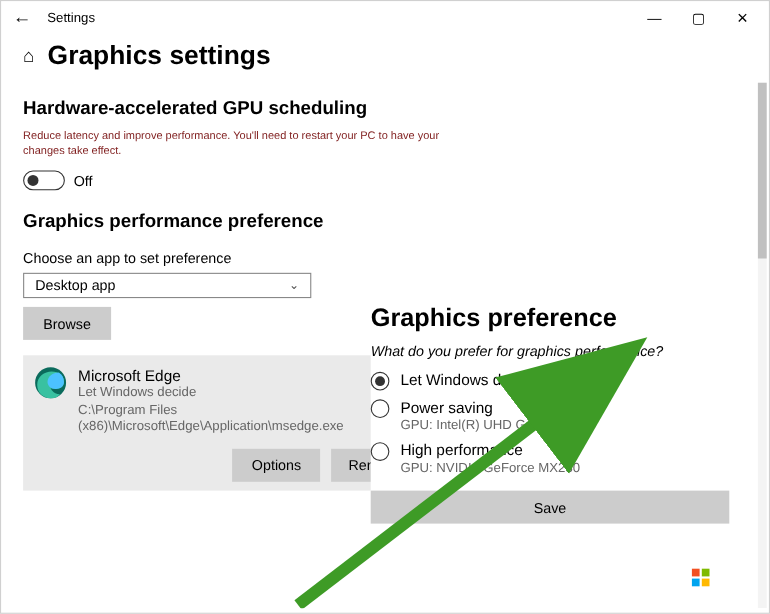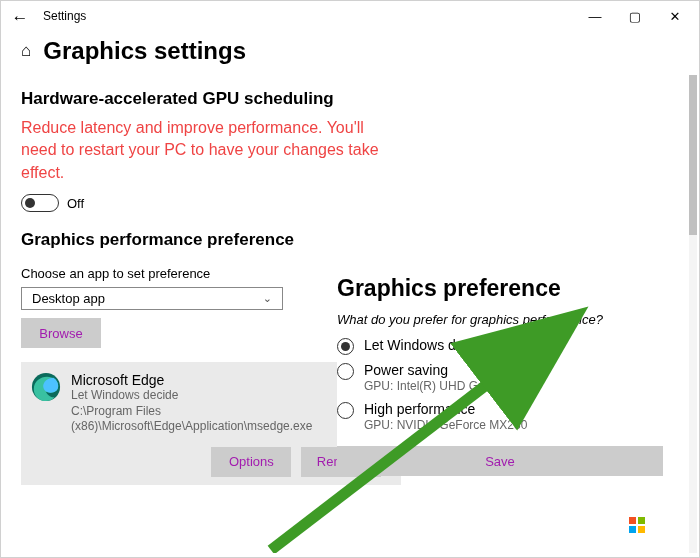--- a/index.html
+++ b/index.html
@@ -43,41 +43,41 @@
   }
   .scroll-track {
     position: absolute; right: 2px; top: 0; width: 8px; height: 100%;
     background: #f4f4f4;
   }
   .scroll-thumb {
     position: absolute; right: 2px; top: 0; width: 8px; height: 160px;
     background: #c0c0c0;
   }
   h2 { font-size: 17px; font-weight: 600; margin: 14px 0 8px 0; }
-  .sub { font-size: 16px; color: #ef4444; line-height: 1.4; max-width: 380px; }
+  .sub { font-size: 10px; color: #7f1d1d; line-height: 1.4; max-width: 380px; }
   .toggle-row { display: flex; align-items: center; margin: 10px 0 18px 0; }
   .toggle-pill {
     width: 38px; height: 18px; border:1.5px solid #333;
     border-radius: 10px; position: relative; margin-right: 8px;
   }
   .toggle-knob {
     width: 10px; height: 10px; background:#333; border-radius:50%;
     position:absolute; left:3px; top:2.5px;
   }
   .field-label { margin-top: 16px; margin-bottom: 6px; font-size: 13px; }
   .dropdown {
     width: 262px; height: 23px; border: 1px solid #888; background:#fff;
     display:flex; align-items:center; justify-content:space-between;
     padding: 0 10px; font-size:13px;
   }
   .chev { font-size: 11px; color:#555; }
   .btn {
     display:inline-flex; align-items:center; justify-content:center;
     background:#ccc; border:none; height:30px; min-width:80px;
-    padding: 0 14px; font-size:13px; color:#a21caf; margin-right:6px;
+    padding: 0 14px; font-size:13px; color:#000000; margin-right:6px;
   }
   .btn-wide { min-width: 118px; }
   .browse-row { margin-top: 8px; }
 
   .app-card {
     background:#eaeaea; width:380px; margin-top:14px;
     padding: 10px 10px 8px 10px; position:relative;
   }
   .app-card-main { display:flex; align-items:flex-start; }
   .app-icon {

